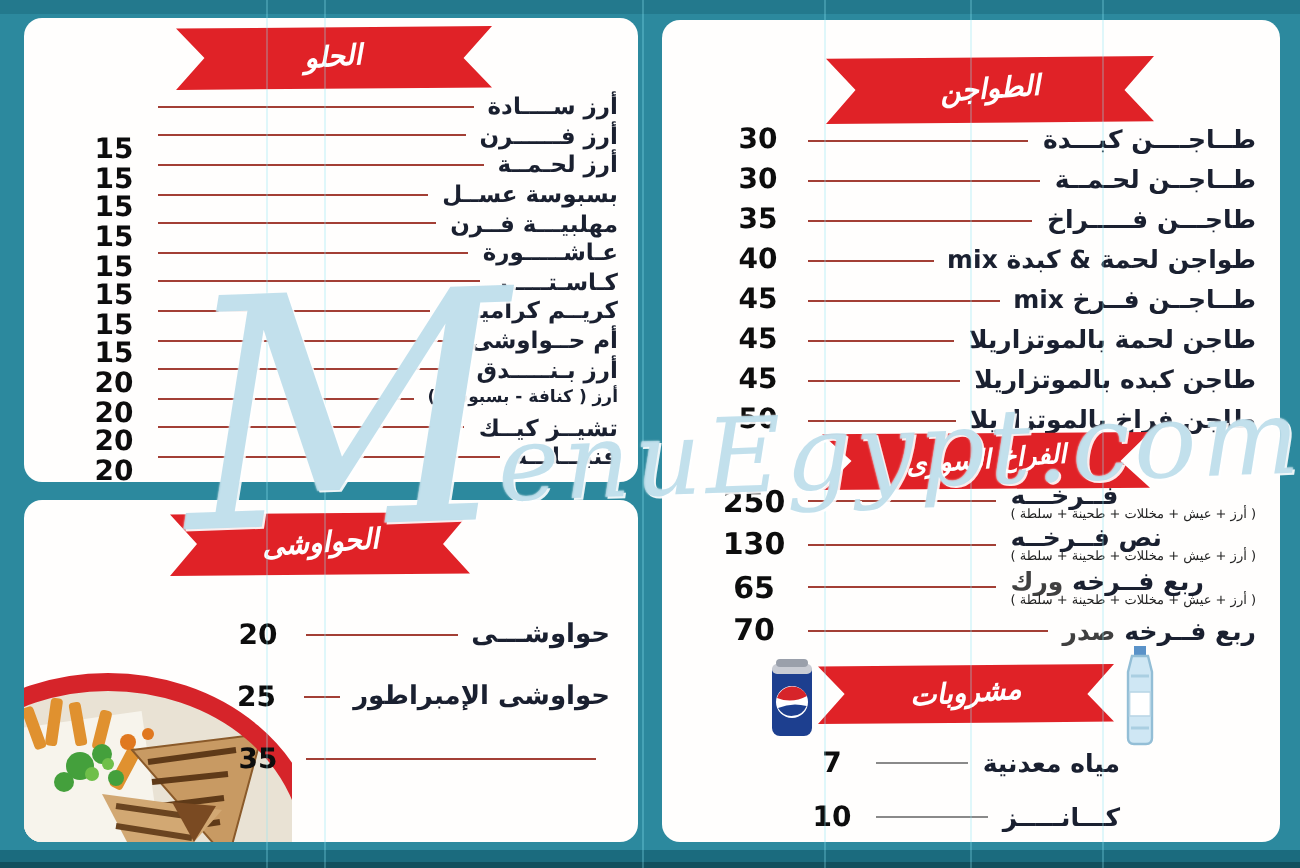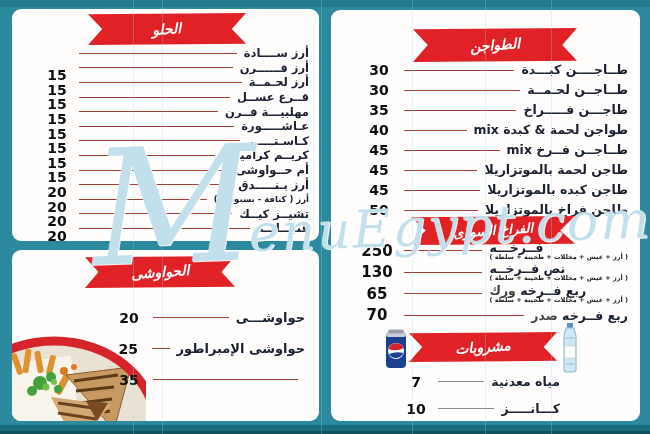--- a/index.html
+++ b/index.html
@@ -13,21 +13,21 @@
   .p-hawawshi{left:12px;top:250px;width:307px;height:171px;}
   .p-right{left:331px;top:10px;width:309px;height:411px;}
   .ribbon{position:absolute;background:#e02227;clip-path:polygon(0 4%,100% 0,91% 50%,100% 96%,0 100%,9% 50%);
           display:flex;align-items:center;justify-content:center;z-index:3;}
   .ribbon span{color:#fff;font-weight:bold;font-style:italic;font-size:14px;transform:rotate(-4deg);letter-spacing:1px;}
   .list{position:absolute;z-index:2;}
   .row{display:flex;direction:rtl;align-items:center;color:#1a2030;font-weight:bold;}
   .namecol{white-space:nowrap;line-height:1.05;text-align:left;}
   .iname{letter-spacing:0px;}
   .hl{color:#404040;}
-  .sub{font-size:6.5px;font-weight:bold;color:#222;letter-spacing:0;}
+  .sub{font-size:6.5px;font-weight:normal;color:#222;letter-spacing:0;}
   .leader{flex:1;border-top:1.5px solid #a33f35;margin:0 7px;min-width:18px;}
   .price{direction:ltr;text-align:center;color:#0d0d0d;}
   
   .p-sweets .list{top:37px;right:10px;left:30px;}
   .p-sweets .row{height:14.6px;font-size:11.5px;}
   .p-sweets .row.small{font-size:8.5px;}
   .p-sweets .price{width:30px;font-size:14px;margin-top:44px;}
   
   .p-hawawshi .list{top:52px;right:14px;left:100px;}
   .p-hawawshi .row{height:31px;font-size:13px;}
@@ -81,21 +81,21 @@
           <div class="namecol"><span class="iname">أرز فــــــرن</span></div>
           <span class="leader"></span>
           <span class="price">15</span>
         </div>
         <div class="row">
           <div class="namecol"><span class="iname">أرز لحـمــة</span></div>
           <span class="leader"></span>
           <span class="price">15</span>
         </div>
         <div class="row">
-          <div class="namecol"><span class="iname">قــرع عســل</span></div>
+          <div class="namecol"><span class="iname">بسبوسة عســل</span></div>
           <span class="leader"></span>
           <span class="price">15</span>
         </div>
         <div class="row">
           <div class="namecol"><span class="iname">مهلبيـــة فــرن</span></div>
           <span class="leader"></span>
           <span class="price">15</span>
         </div>
         <div class="row">
           <div class="namecol"><span class="iname">عـاشـــــورة</span></div>

